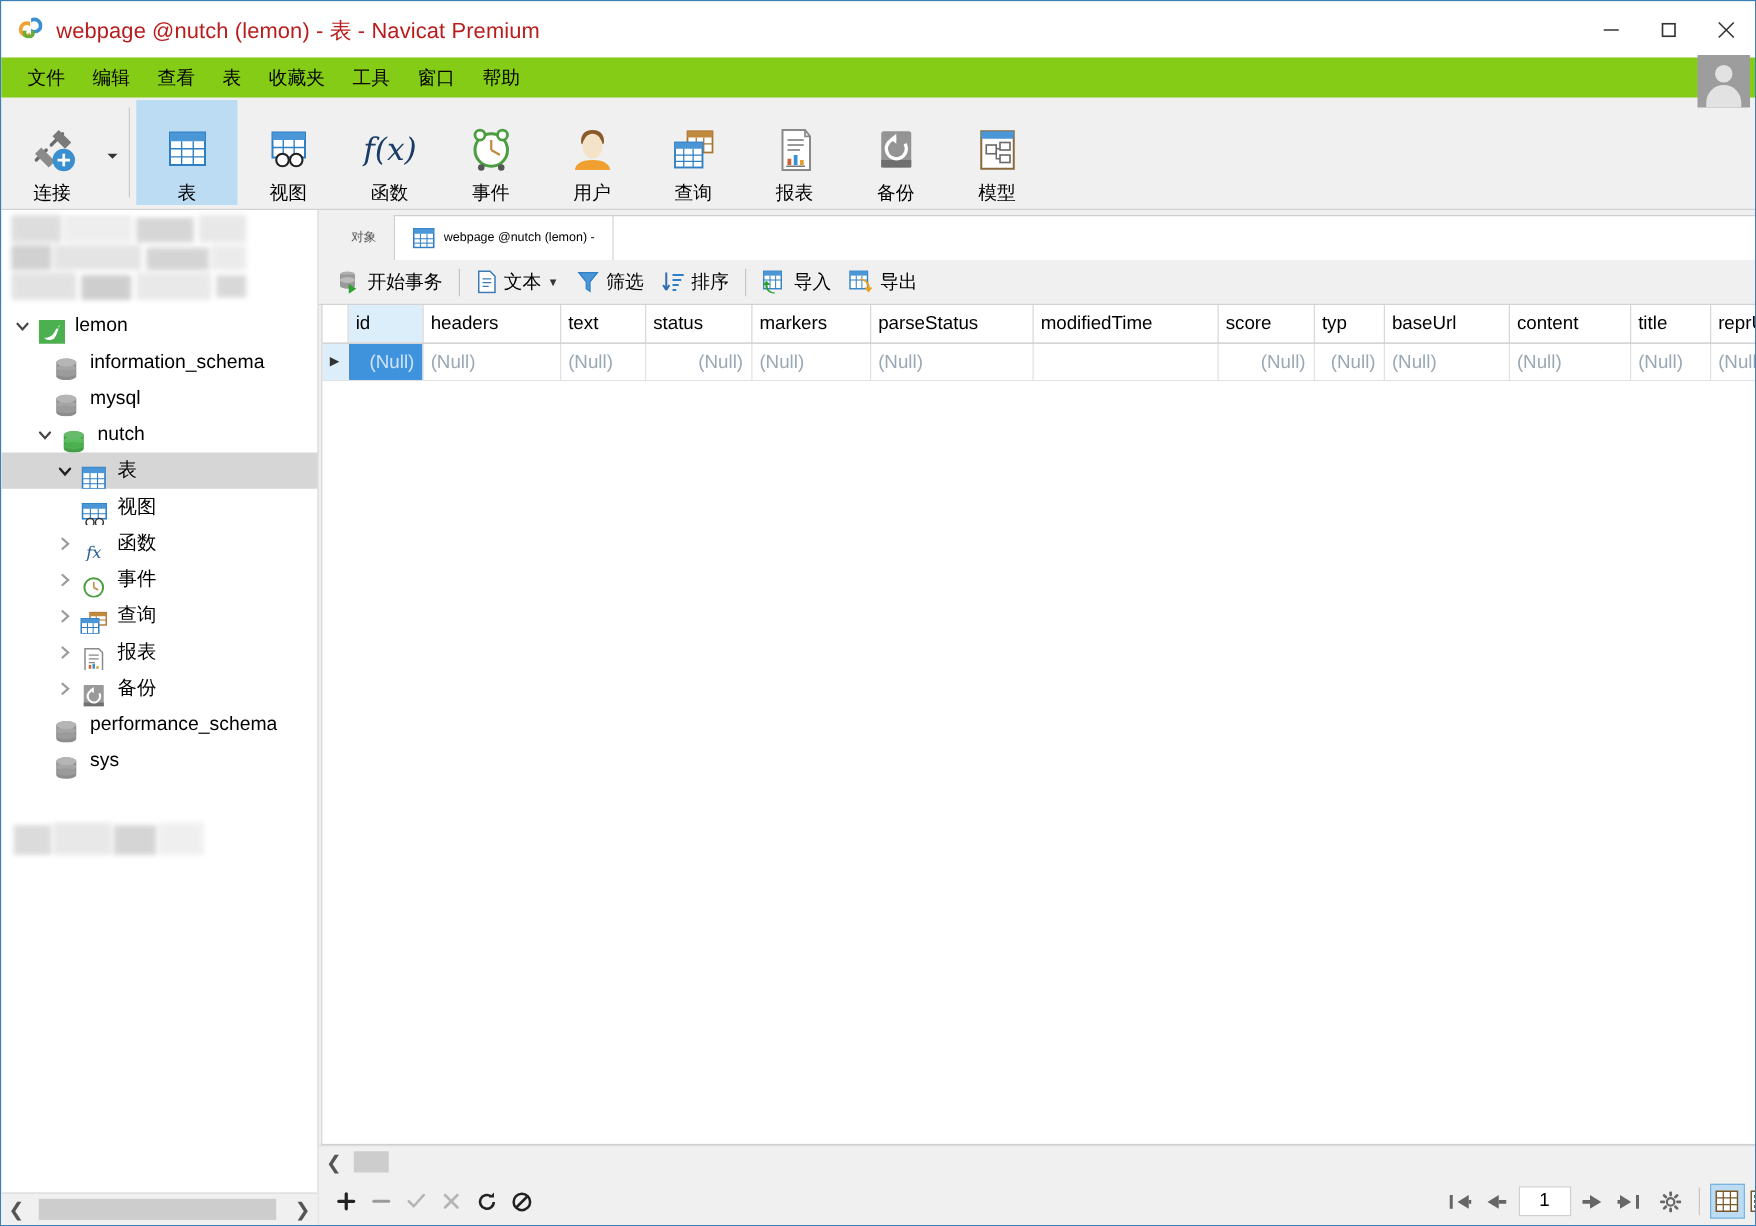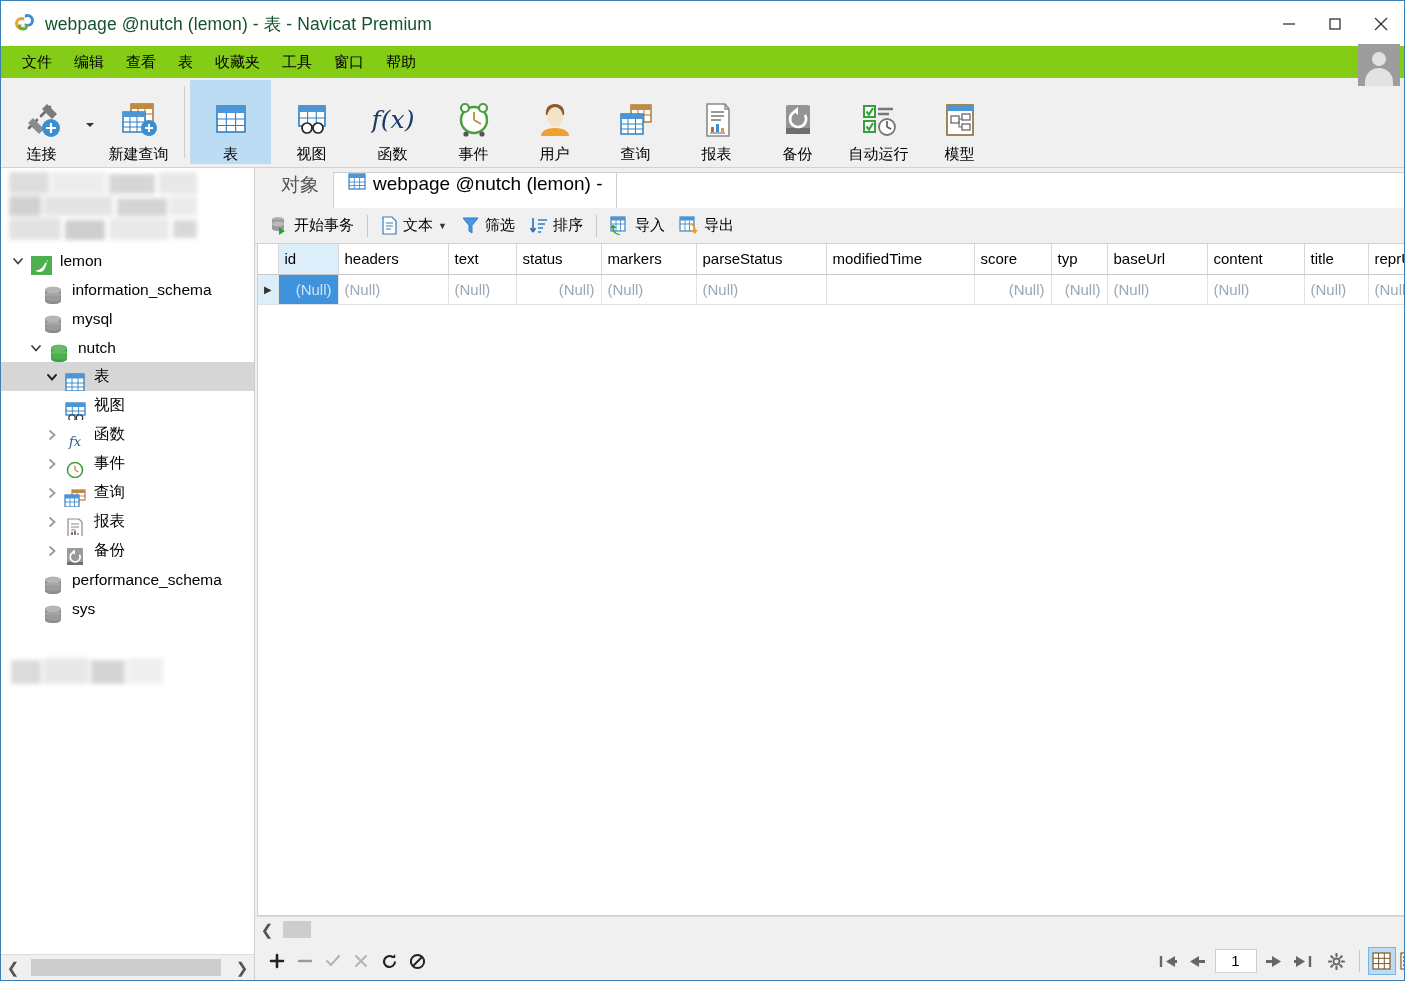--- a/index.html
+++ b/index.html
@@ -16,21 +16,21 @@
   .titlebar { height:45px; background:#fff; display:flex; align-items:center;
               position:relative; }
   .app-icon { width:22px; height:22px; margin-left:14px; margin-right:8px;
               position:relative; flex:none; }
   .app-icon .c1{position:absolute;width:13px;height:13px;border-radius:50%;
       border:3px solid #f0a030;left:0;top:4px;clip-path:polygon(0 0,70% 0,70% 100%,0 100%);}
   .app-icon .c2{position:absolute;width:13px;height:13px;border-radius:50%;
       border:3px solid #3a8fd0;left:6px;top:1px;clip-path:polygon(30% 0,100% 0,100% 100%,30% 100%);}
   .app-icon .c3{position:absolute;width:10px;height:10px;border-radius:50%;
       border:3px solid #6aab3a;left:3px;top:8px;clip-path:polygon(0 40%,100% 40%,100% 100%,0 100%);}
-  .title-text { font-size:17.5px; color:#14532d; letter-spacing:.1px; }
+  .title-text { font-size:17.5px; color:#b91c1c; letter-spacing:.1px; }
   .wctrls { position:absolute; right:0; top:0; height:45px; display:flex; }
   .wbtn { width:46px; height:45px; display:flex; align-items:center;
           justify-content:center; cursor:default; }
   .wbtn svg { display:block; }
 
   
   .menubar { height:32px; background:#84cc16; display:flex; align-items:center;
              position:relative; padding-left:10px; }
   .menuitem { font-size:15px; padding:3px 11px; color:#000; cursor:default; }
   .login-wrap { position:absolute; right:0; top:0; height:32px; display:flex;
@@ -86,22 +86,22 @@
                display:flex; align-items:center; }
   .sb-arrow { width:24px; text-align:center; font-size:15px; color:#555;
               cursor:default; }
   .sb-track { flex:1; height:17px; position:relative; }
   .sb-thumb { position:absolute; left:6px; top:0; width:190px; height:17px;
               background:#cdcdcd; }
 
   
   .tabstrip { height:40px; background:#f0f0f0; display:flex; align-items:flex-end;
               padding-left:12px; position:relative; }
-  .tab { height:36px; display:flex; padding:0 14px;
-         font-size:19px; background:#f0f0f0; color:#555; cursor:default; }
+  .tab { height:36px; display:flex; align-items:center; padding:0 14px;
+         font-size:10px; background:#f0f0f0; color:#555; cursor:default; }
   .tab.active { background:#fff; color:#000; border:1px solid #cfcfcf;
                 border-bottom:none; }
   .tab .ticon2 { margin-right:7px; display:flex; }
   .tab-filler { flex:1; height:36px; background:#fff; border:1px solid #cfcfcf;
                 border-left:none; border-bottom:none; margin-right:8px; }
 
   
   .actionbar { height:36px; background:#f0f0f0; display:flex; align-items:center;
                padding-left:8px; border-bottom:1px solid #d2d2d2; }
   .abtn { display:flex; align-items:center; height:30px; padding:0 7px;
@@ -221,35 +221,20 @@
         </svg>
       </div>
       <div class="lb">连接</div>
     </div>
     <div class="caret-btn">
       <svg width="10" height="10" viewBox="0 0 10 10">
           <path d="M1 3 L5 7 L9 3 Z" fill="#333"></path>
         </svg>
     </div>
 
-    <div class="rbtn">
-      <div class="ic">
-        <svg width="44" height="44" viewBox="0 0 44 44">
-          <rect x="14" y="6" width="22" height="18" fill="#fff" stroke="#a9742e" stroke-width="1.5"></rect>
-          <rect x="14" y="6" width="22" height="5" fill="#c08b3e"></rect>
-          <path d="M14 16 h22 M21 11 v13 M28 11 v13" stroke="#a9742e" stroke-width="1"></path>
-          <rect x="6" y="14" width="22" height="20" fill="#fff" stroke="#2f7fc4" stroke-width="1.5"></rect>
-          <rect x="6" y="14" width="22" height="5" fill="#4a96d6"></rect>
-          <path d="M6 24 h22 M6 29 h22 M13 19 v15 M20 19 v15" stroke="#2f7fc4" stroke-width="1"></path>
-          <circle cx="32" cy="30" r="8" fill="#3a8fd0"></circle>
-          <path d="M32 26 v8 M28 30 h8" stroke="#fff" stroke-width="2"></path>
-        </svg>
-      </div>
-      <div class="lb">新建查询</div>
-    </div>
 
     <div class="rsep"></div>
 
     <div class="rbtn sel">
       <div class="ic">
         <svg width="44" height="44" viewBox="0 0 44 44">
           <rect x="8" y="8" width="28" height="26" fill="#fff" stroke="#2f7fc4" stroke-width="1.6"></rect>
           <rect x="8" y="8" width="28" height="7" fill="#4a96d6"></rect>
           <path d="M8 21 h28 M8 27.5 h28 M17.3 15 v19 M26.6 15 v19" stroke="#2f7fc4" stroke-width="1.1"></path>
         </svg>
@@ -338,34 +323,20 @@
         <svg width="44" height="44" viewBox="0 0 44 44">
           <rect x="10" y="7" width="24" height="29" rx="2" fill="#949494"></rect>
           <rect x="10" y="30" width="24" height="6" fill="#6f6f6f"></rect>
           <path d="M22 13 a8 8 0 1 0 7 4" fill="none" stroke="#fff" stroke-width="2.6"></path>
           <path d="M22 9 L22 17 L17 13 Z" fill="#fff"></path>
         </svg>
       </div>
       <div class="lb">备份</div>
     </div>
 
-    <div class="rbtn">
-      <div class="ic">
-        <svg width="44" height="44" viewBox="0 0 44 44">
-          <rect x="7" y="8" width="11" height="11" fill="#fff" stroke="#3a9e3f" stroke-width="2"></rect>
-          <path d="M9.5 13.5 L12 16.5 L16 10" fill="none" stroke="#3a9e3f" stroke-width="2.2"></path>
-          <rect x="7" y="23" width="11" height="11" fill="#fff" stroke="#3a9e3f" stroke-width="2"></rect>
-          <path d="M9.5 28.5 L12 31.5 L16 25" fill="none" stroke="#3a9e3f" stroke-width="2.2"></path>
-          <path d="M21 11 h15 M21 16 h11" stroke="#777" stroke-width="2.4"></path>
-          <circle cx="30" cy="29" r="8" fill="#fff" stroke="#777" stroke-width="1.8"></circle>
-          <path d="M30 29 V23 M30 29 L34 31" stroke="#555" stroke-width="1.6"></path>
-        </svg>
-      </div>
-      <div class="lb">自动运行</div>
-    </div>
 
     <div class="rbtn">
       <div class="ic">
         <svg width="44" height="44" viewBox="0 0 44 44">
           <rect x="9" y="7" width="26" height="30" fill="#fff" stroke="#8a6a3a" stroke-width="1.6"></rect>
           <rect x="9" y="7" width="26" height="6" fill="#4a96d6"></rect>
           <rect x="13" y="18" width="8" height="7" fill="#fff" stroke="#6a6a6a" stroke-width="1.3"></rect>
           <rect x="24" y="16" width="8" height="6" fill="#fff" stroke="#6a6a6a" stroke-width="1.3"></rect>
           <rect x="24" y="26" width="8" height="6" fill="#fff" stroke="#6a6a6a" stroke-width="1.3"></rect>
           <path d="M21 21 h3 M21 23 v6 h3" fill="none" stroke="#6a6a6a" stroke-width="1.1"></path>

